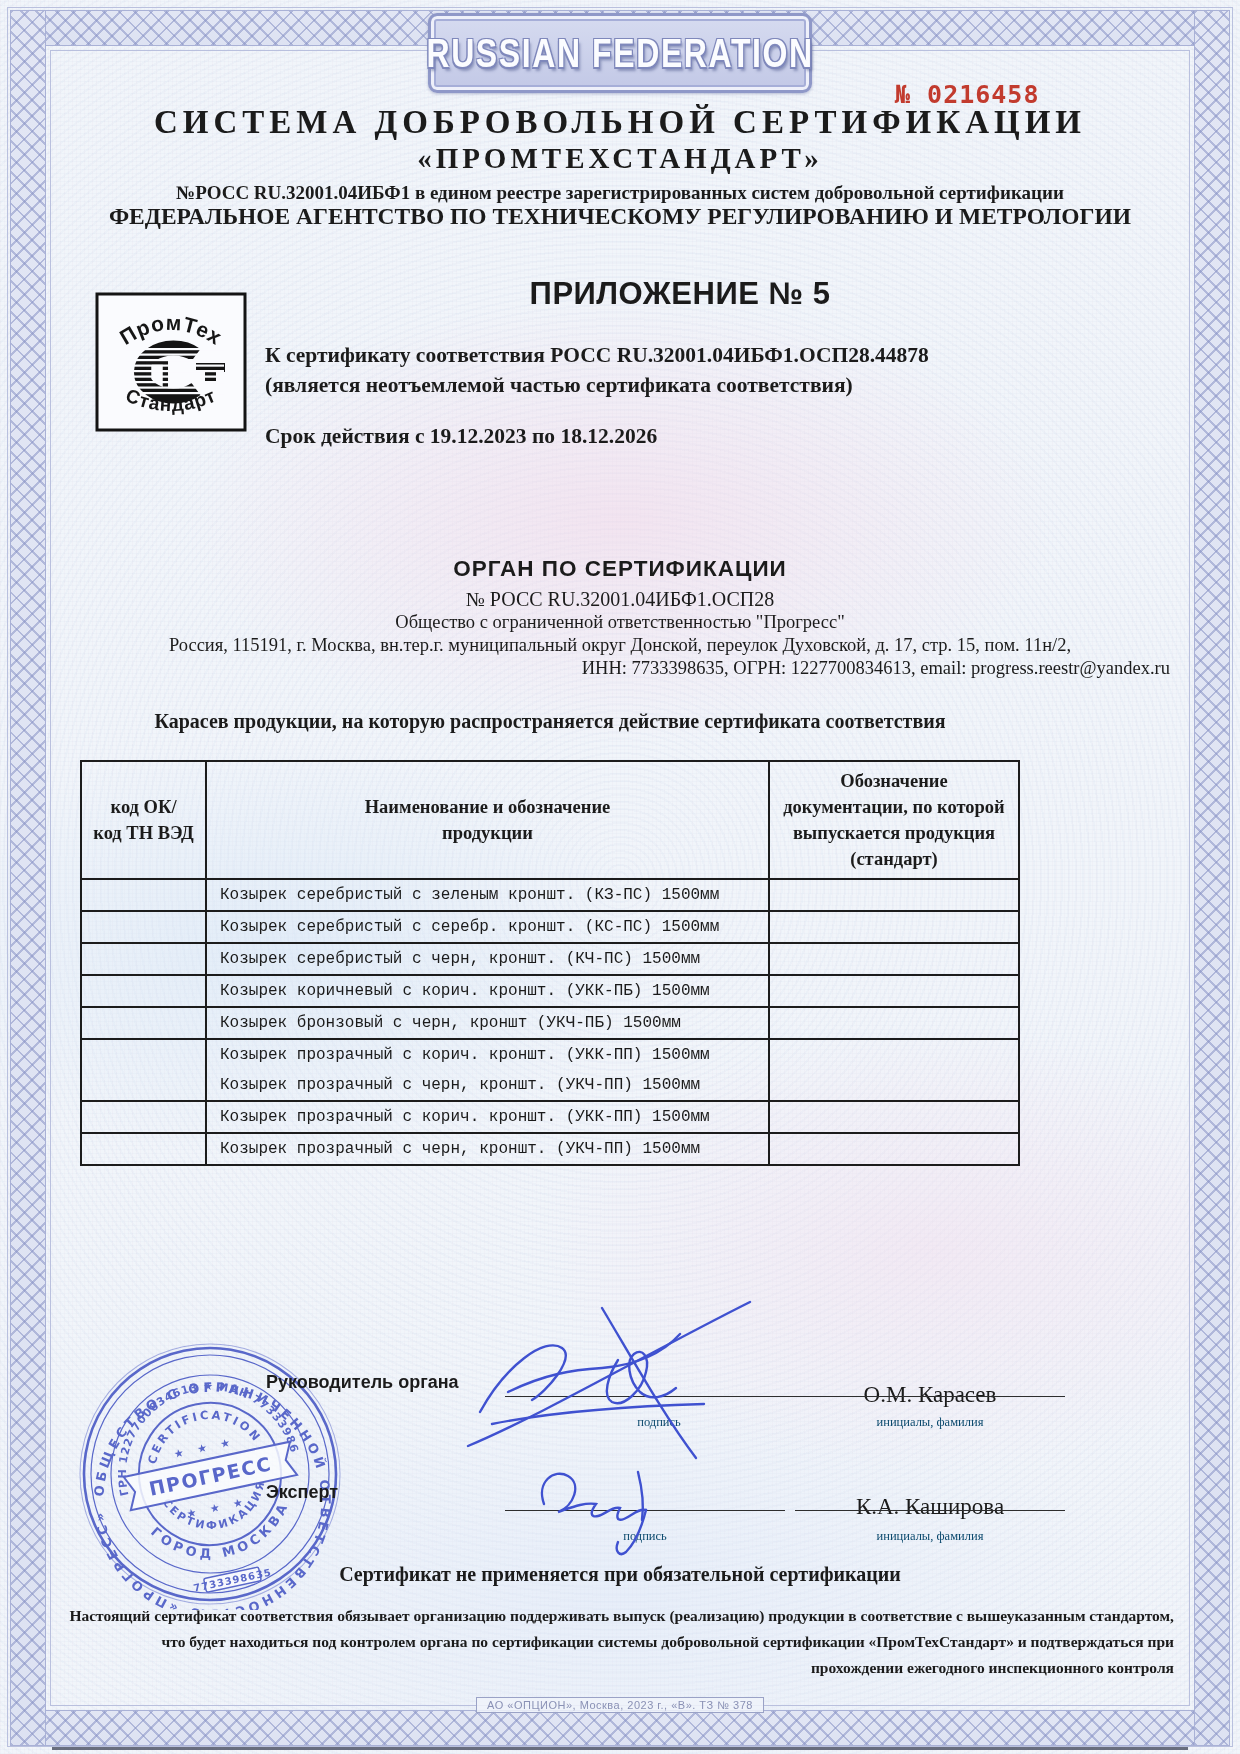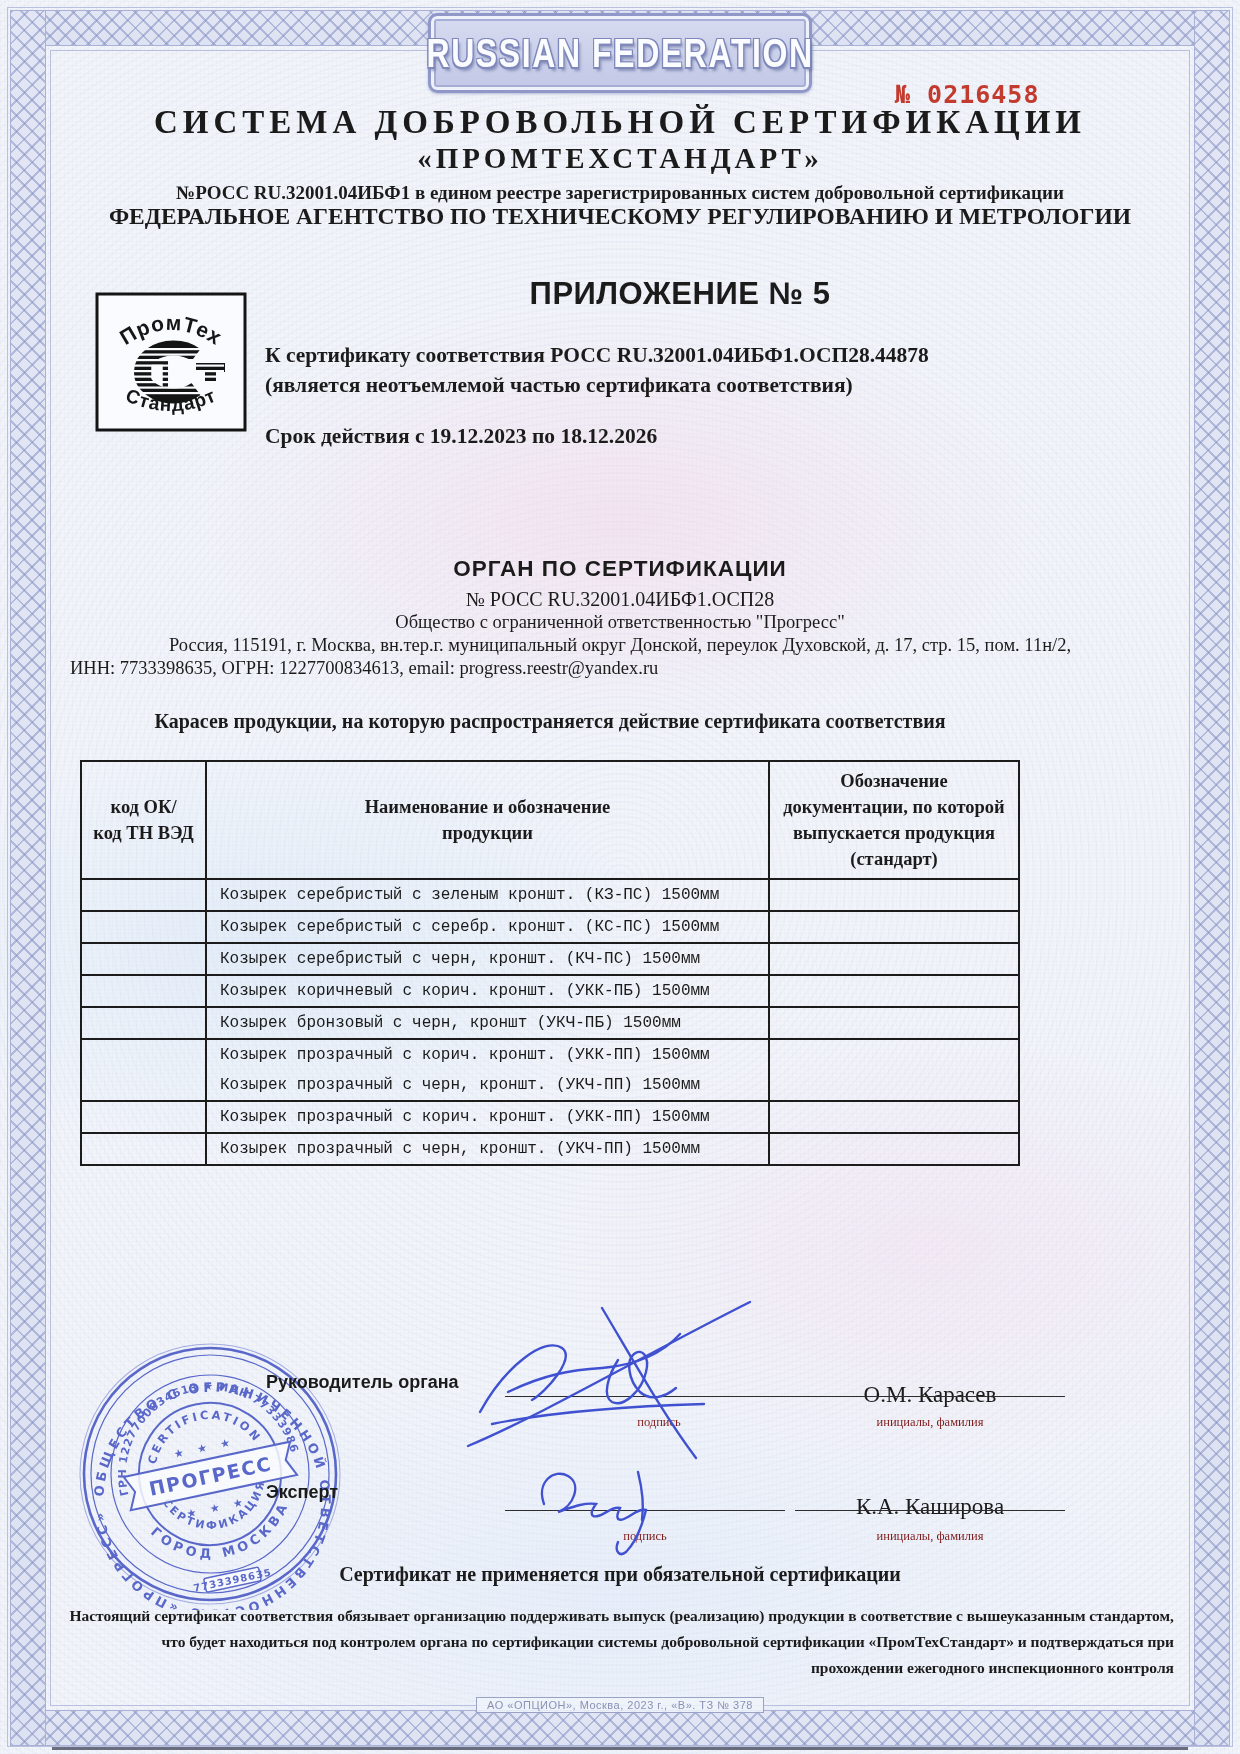--- a/index.html
+++ b/index.html
@@ -68,38 +68,38 @@
     font-family:"Liberation Sans", sans-serif; font-size:31px; font-weight:bold; letter-spacing:.5px; }
   .cert-ref  { position:absolute; top:343px; left:265px; font-size:21.5px; font-weight:bold; }
   .integral  { position:absolute; top:373px; left:265px; font-size:21.5px; font-weight:bold; }
   .validity  { position:absolute; top:424px; left:265px; font-size:21.5px; font-weight:bold; }
 
   .org-heading { position:absolute; top:556px; left:70px; right:70px; text-align:center;
     font-family:"Liberation Sans", sans-serif; font-size:22.5px; font-weight:bold; letter-spacing:1px; }
   .org-number  { position:absolute; top:588px; left:70px; right:70px; text-align:center; font-size:20px; }
   .org-name    { position:absolute; top:612px; left:70px; right:70px; text-align:center; font-size:18.5px; }
   .org-address { position:absolute; top:635px; left:20px; right:20px; text-align:center; font-size:18.5px; }
-  .org-contacts{ position:absolute; top:658px; left:70px; right:70px; text-align:left; font-size:18.5px; }
+  .org-contacts{ position:absolute; top:658px; left:70px; right:70px; text-align:right; font-size:18.5px; }
 
   .products-heading { position:absolute; top:710px; left:80px; width:940px; text-align:center;
     font-size:20px; font-weight:bold; }
   table.products { position:absolute; left:80px; top:760px; width:940px;
     border-collapse:collapse; table-layout:fixed; }
   .products th, .products td { border:2px solid #1c1c1c; }
   .products th { white-space:pre-line; font-size:18.5px; font-weight:bold;
     text-align:center; vertical-align:middle; line-height:26px; }
   .products thead tr { height:118px; }
   .code-col { width:125px; } .doc-col { width:250px; }
   .products td.name-cell { padding-left:13px; font-size:16px; vertical-align:middle;font-family:Liberation Mono, monospace; }
   .products td.name-cell div { height:30px; line-height:30px; white-space:nowrap; overflow:hidden; }
 
   .sig-role { position:absolute; left:266px; font-family:"Liberation Sans", sans-serif;
     font-size:18px; font-weight:bold; z-index:4; }
   .sig-line { position:absolute; border-bottom:1.6px solid #2e2e2e; z-index:2; }
-  .sig-caption { position:absolute; font-size:12.5px; color:#7f1d1d; text-align:center; z-index:2; }
+  .sig-caption { position:absolute; font-size:12.5px; color:#0c4a6e; text-align:center; z-index:2; }
   .sig-name { position:absolute; font-size:23px; text-align:center; z-index:2; }
   .sig-svg { position:absolute; z-index:3; }
 
   .footer-note { position:absolute; top:1563px; left:0; right:0; text-align:center;
     font-size:20px; font-weight:bold; }
   .footer-par { position:absolute; top:1603px; left:66px; right:66px; text-align:right;
     font-size:15.5px; font-weight:bold; line-height:26px; }
   .print-info { position:absolute; top:1695px; left:0; right:0; text-align:center; z-index:6; }
   .print-info span { display:inline-block; font-family:"Liberation Sans", sans-serif; font-size:11px;
     letter-spacing:.5px; color:#8a91b5; border:1px solid #9aa2c6; padding:1px 10px;

